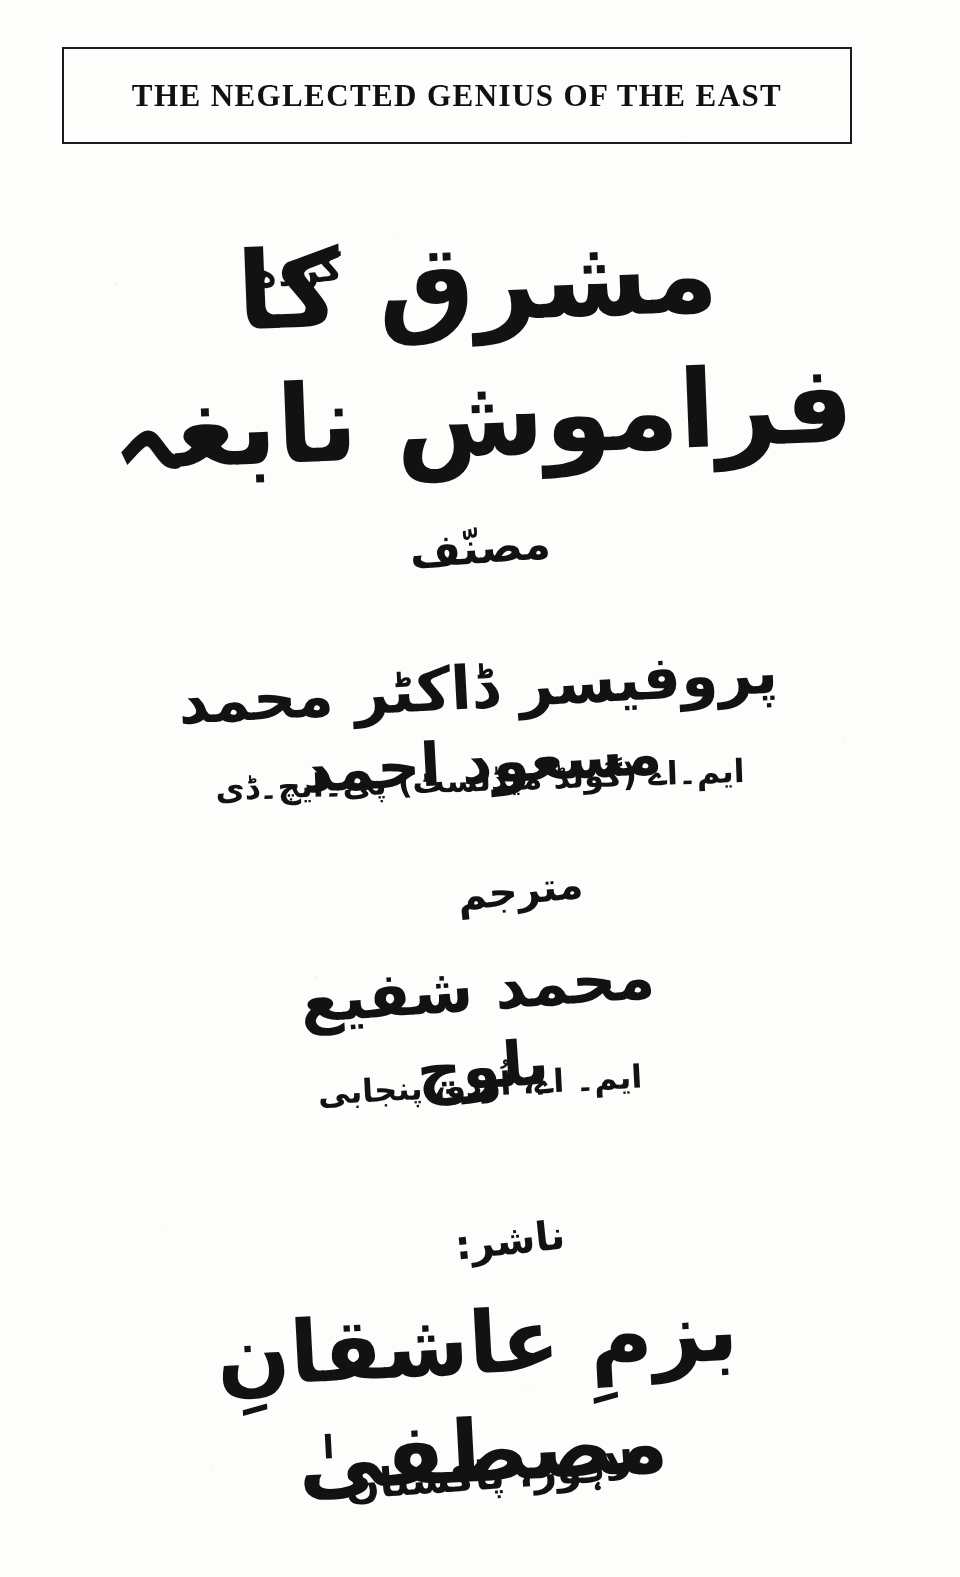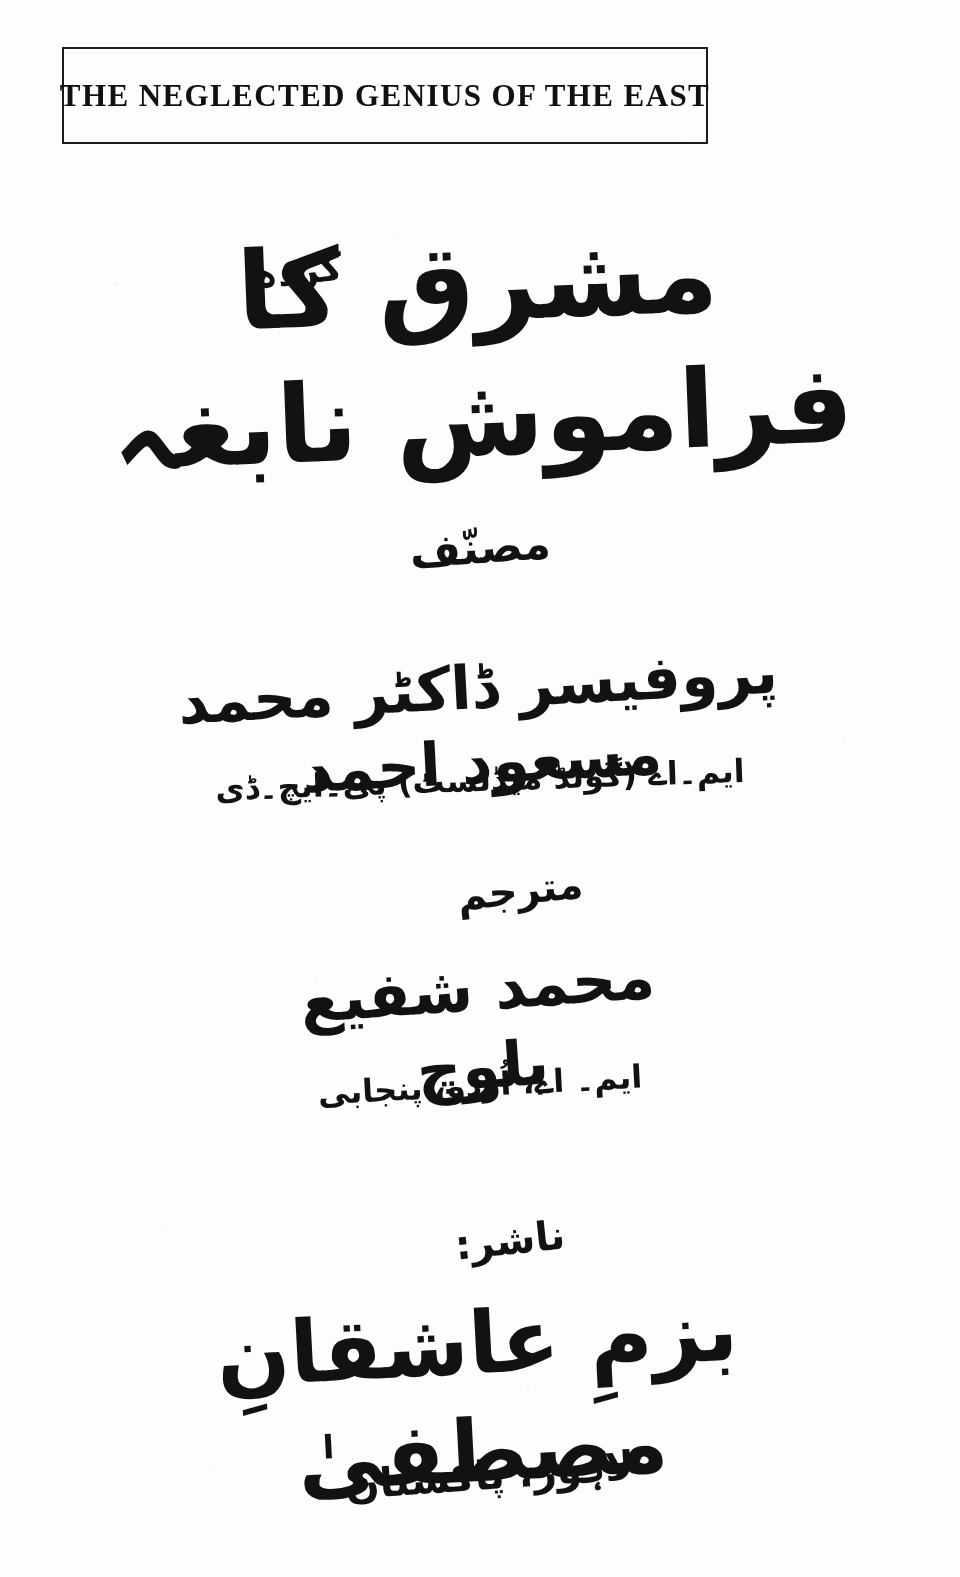--- a/index.html
+++ b/index.html
@@ -28,21 +28,21 @@
       radial-gradient(circle at 88% 47%, rgba(0,0,0,0.03) 0 1px, transparent 2px),
       radial-gradient(circle at 55% 88%, rgba(0,0,0,0.03) 0 1px, transparent 2px),
       radial-gradient(circle at 22% 93%, rgba(0,0,0,0.028) 0 1px, transparent 2px);
   }
 
   
   .banner-box {
     position: absolute;
     left: 62px;
     top: 47px;
-    width: 646px;
+    width: 790px;
     height: 97px;
     border: 2px solid #1b1b1b;
     box-sizing: border-box;
     display: flex;
     align-items: center;
     justify-content: center;
   }
   .banner-text {
     font-family: "Liberation Serif", serif;
     font-size: 31px;

